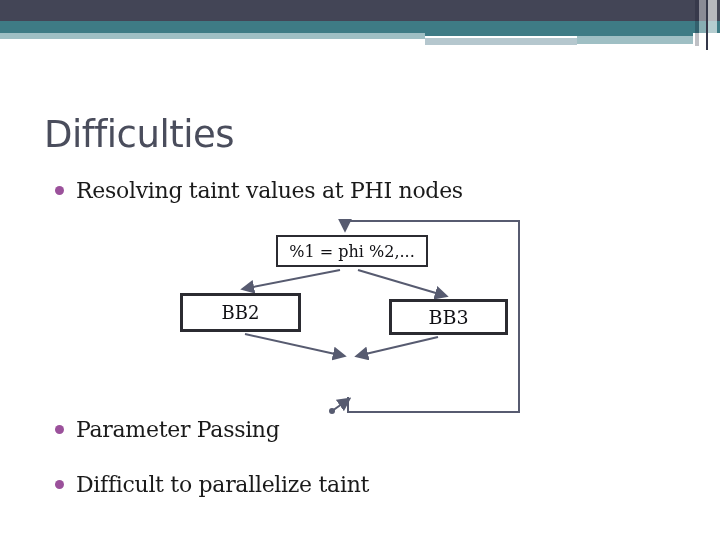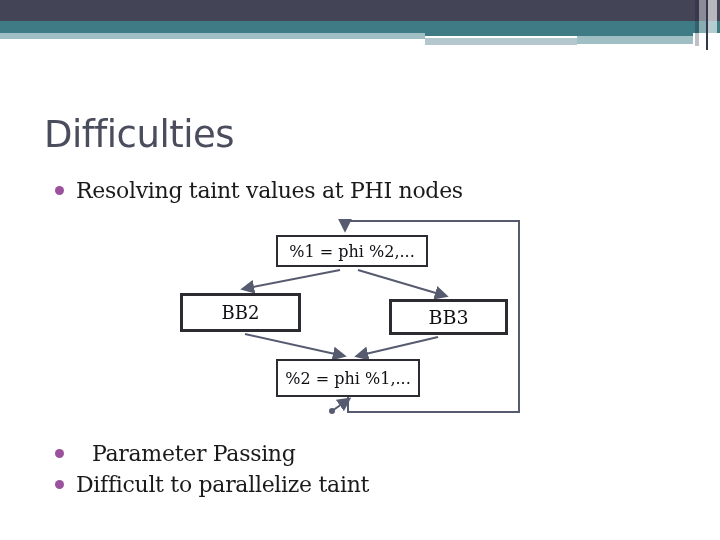--- a/index.html
+++ b/index.html
@@ -23,21 +23,21 @@
   
   .title{position:absolute;left:38px;top:106px;margin:6px;font-family:"DejaVu Sans","Liberation Sans",sans-serif;
          font-weight:normal;font-size:37px;line-height:46px;color:#4A4D5C;letter-spacing:-0.5px;}
 
   
   .bullet{position:absolute;left:55px;display:flex;align-items:flex-start;
           font-family:"DejaVu Serif","Liberation Serif",serif;color:#1A1A1A;}
   .bullet .dot{width:9px;height:9px;border-radius:50%;background:#9B519B;flex:none;margin-top:9px;margin-right:12px;}
   .bullet .btext{font-size:22px;line-height:28px;letter-spacing:-0.3px;}
   .b1{top:177px;}
-  .b2{top:440px;gap:16px;}
+  .b2{top:416px;}
   .b3{top:471px;}
 
   
   .diagram{position:absolute;left:0;top:0;width:720px;height:540px;pointer-events:none;}
   .node{position:absolute;box-sizing:border-box;background:#ffffff;border:2px solid #2B2B31;
         display:flex;align-items:center;justify-content:center;
         font-family:"DejaVu Serif","Liberation Serif",serif;color:#101014;}
   .node-phi-top{left:276px;top:235px;width:152px;height:32px;font-size:16px;}
   .node-bb2{left:180px;top:293px;width:121px;height:39px;border-width:3px;font-size:18px;}
   .node-bb3{left:389px;top:299px;width:119px;height:36px;border-width:3px;font-size:19px;}
@@ -90,23 +90,20 @@
 
     <div class="node node-phi-top">
       <span>%1 = phi %2,...</span>
     </div>
     <div class="node node-bb2">
       <span>BB2</span>
     </div>
     <div class="node node-bb3">
       <span>BB3</span>
     </div>
-    <div class="node node-phi-bottom">
-      <span>%2 = phi %1,...</span>
-    </div>
   </div>
 
   <div class="bullet b2">
     <span class="dot"></span>
     <span class="btext">Parameter Passing</span>
   </div>
 
   <div class="bullet b3">
     <span class="dot"></span>
     <span class="btext">Difficult to parallelize taint</span>

